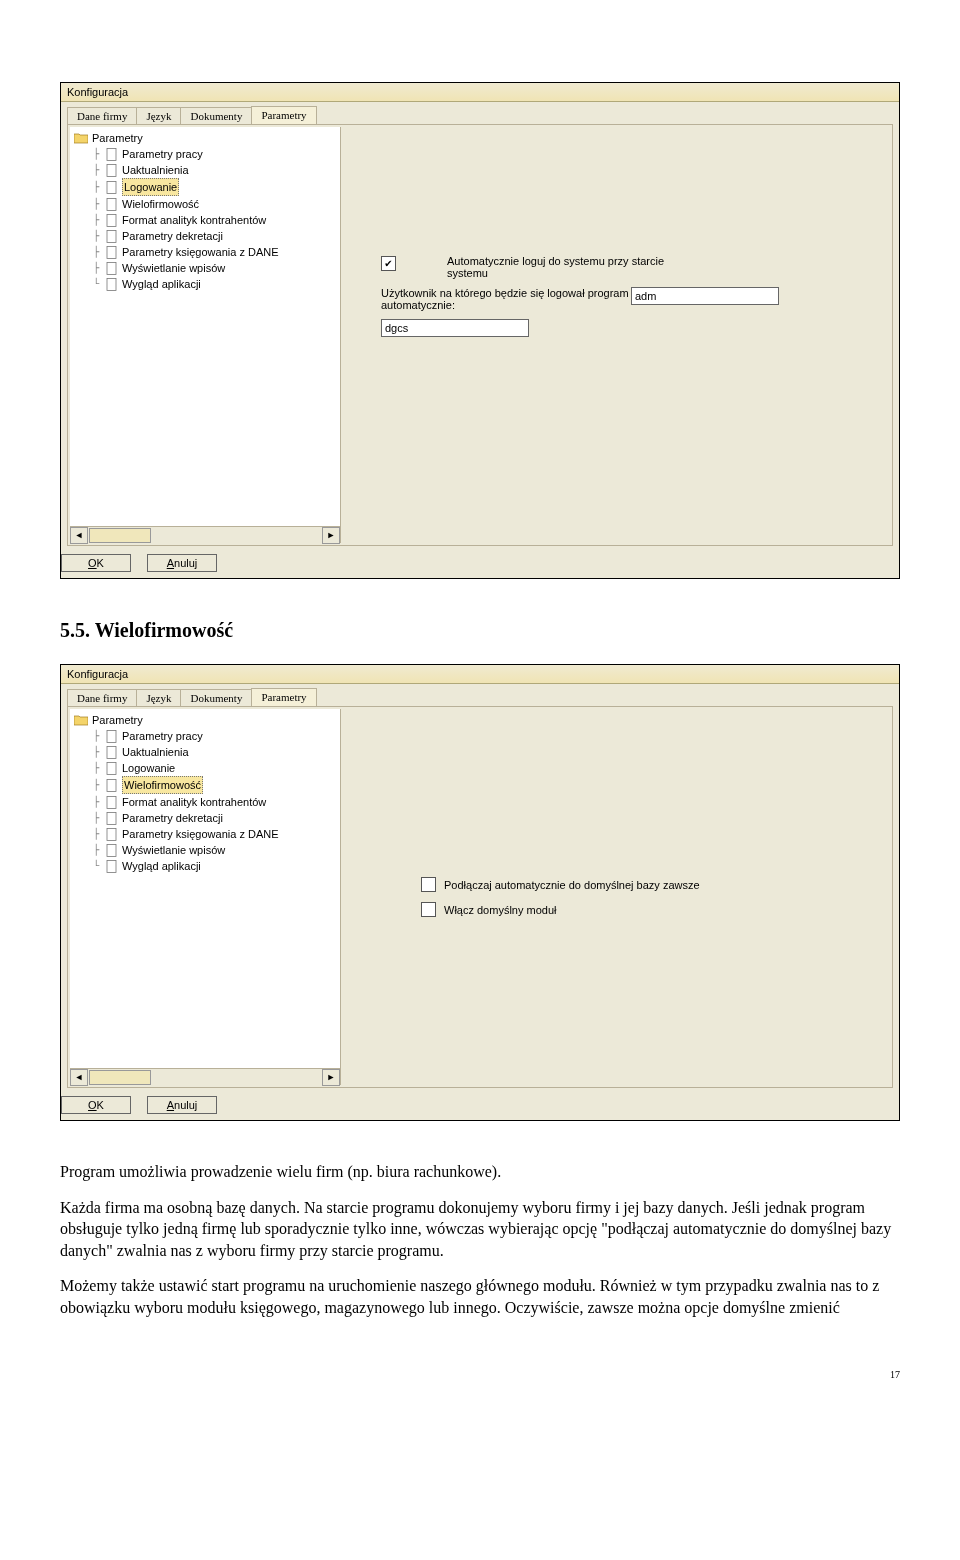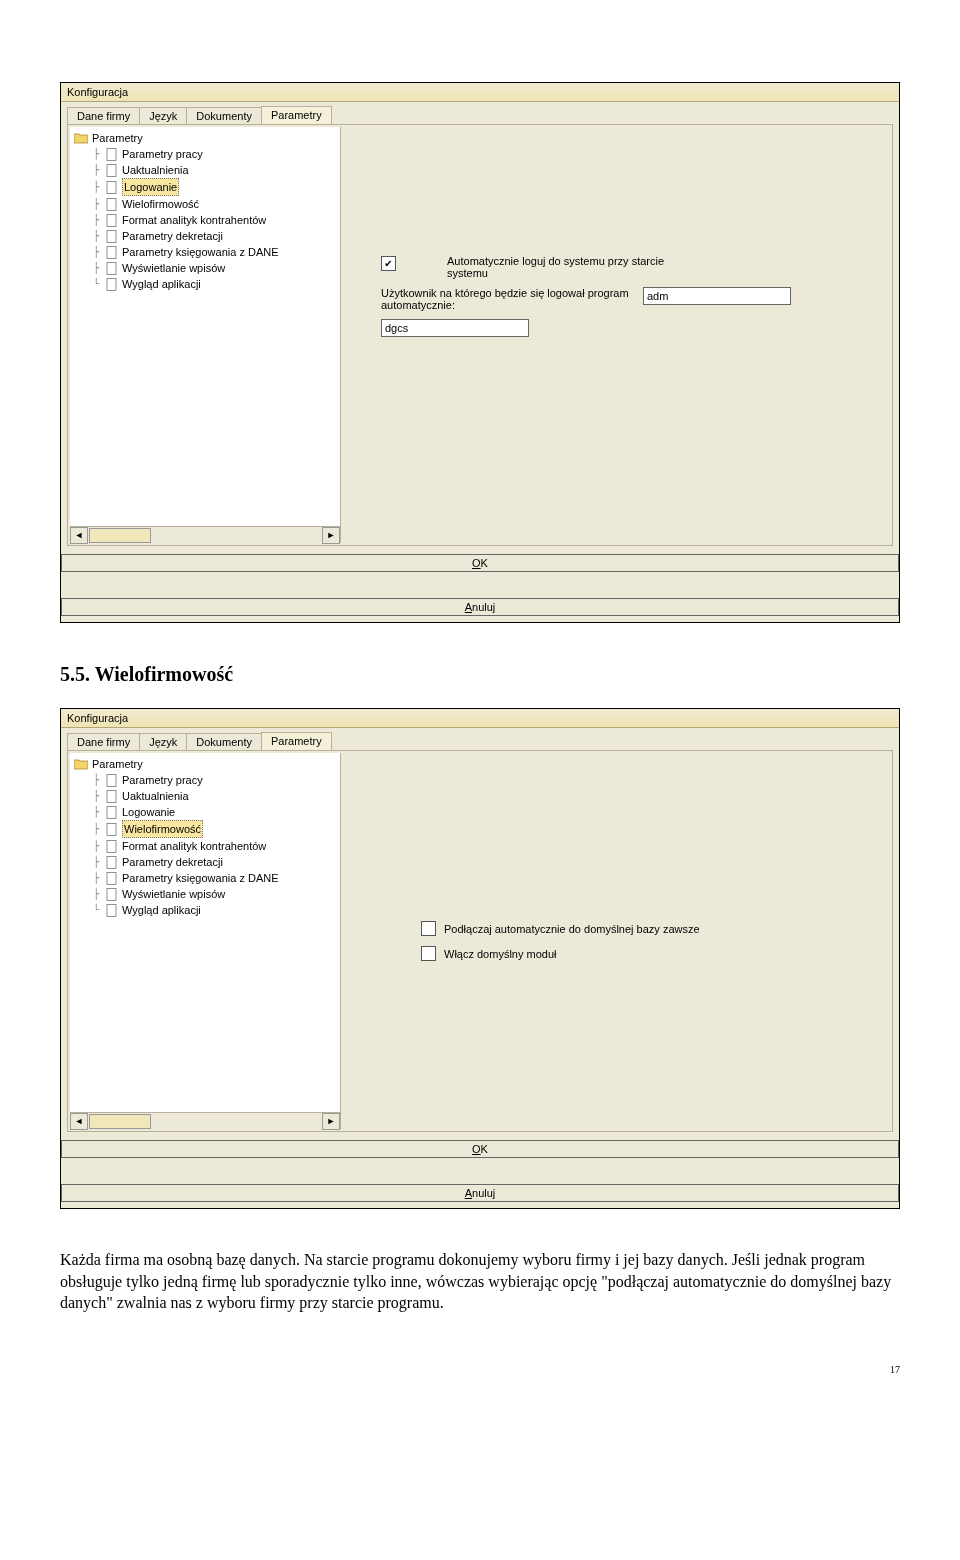--- a/index.html
+++ b/index.html
@@ -25,20 +25,21 @@
     border-bottom: 1px solid #b0a878;
     padding: 3px 6px;
     font-size: 11px;
   }
   .tabrow {
     display: flex;
     gap: 0;
     padding: 4px 6px 0 6px;
     background:#ece9d8;
     align-items:flex-end;
+    font-family:Liberation Serif, serif;
   }
   .tab {
     padding: 2px 9px 2px 9px;
     font-size: 11px;
     border-top: 1px solid #b8b098;
     border-left: 1px solid #b8b098;
     border-right: 1px solid #b8b098;
     border-bottom: none;
     margin-right: -1px;
     background:#ece9d8;
@@ -117,30 +118,29 @@
     display:flex;align-items:flex-start;margin-bottom:8px;gap:45px;
   }
   .right-pane .cb {
     width:13px;height:13px;border:1px solid #555;background:#fff;margin-right:6px;
     display:inline-flex;align-items:center;justify-content:center;font-size:11px;flex-shrink:0;
     margin-top:1px;
   }
   .right-pane .cb.checked::after{content:"✔";font-size:10px;line-height:10px;}
   .right-pane label.txt{display:inline-block;max-width:260px;}
   .field-row {
-    display:flex;align-items:flex-start;margin-bottom:8px;gap:12px;
+    display:flex;align-items:flex-start;margin-bottom:8px;gap:0;
   }
   .field-row .lbl{width:250px;}
   .field-row input {
     width:140px;border:1px solid #666;background:#fff;font-family:inherit;font-size:11px;height:16px;padding:0 3px;
   }
   .button-row {
-    display:flex;justify-content:flex-start;gap:26px;
+    display:flex;justify-content:flex-start;gap:16px;
     padding: 4px 0 6px 0;
-    flex-direction: column;
   }
   .btn {
     min-width:70px;padding:2px 12px;border:1px solid #666;background:#ece9d8;font-family:inherit;font-size:11px;
   }
   .btn u{text-decoration:underline;}
   .section-heading {
     font-family: "Times New Roman", serif;
     font-size: 20px;
     font-weight: bold;
     margin: 18px 0 22px 0;
@@ -385,16 +385,18 @@
           <label>Włącz domyślny moduł</label>
         </div>
       </div>
     </div>
     <div class="button-row">
       <button class="btn"><u>O</u>K</button>
       <button class="btn"><u>A</u>nuluj</button>
     </div>
   </div>
 
+  <div class="body-text">Program umożliwia prowadzenie wielu firm (np. biura rachunkowe).</div>
   <div class="body-text">Każda firma ma osobną bazę danych. Na starcie programu dokonujemy wyboru firmy i jej bazy danych. Jeśli jednak program obsługuje tylko jedną firmę lub sporadycznie tylko inne, wówczas wybierając opcję "podłączaj automatycznie do domyślnej bazy danych" zwalnia nas z wyboru firmy przy starcie programu.</div>
+  <div class="body-text">Możemy także ustawić start programu na uruchomienie naszego głównego modułu. Również w tym przypadku zwalnia nas to z obowiązku wyboru modułu księgowego, magazynowego lub innego. Oczywiście, zawsze można opcje domyślne zmienić</div>
 
   <div class="page-number">17</div>
 </div>
 
 </body></html>

